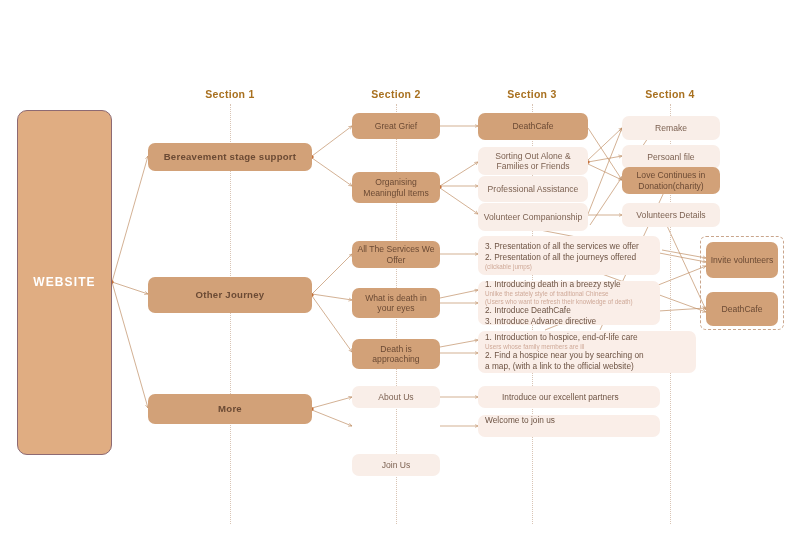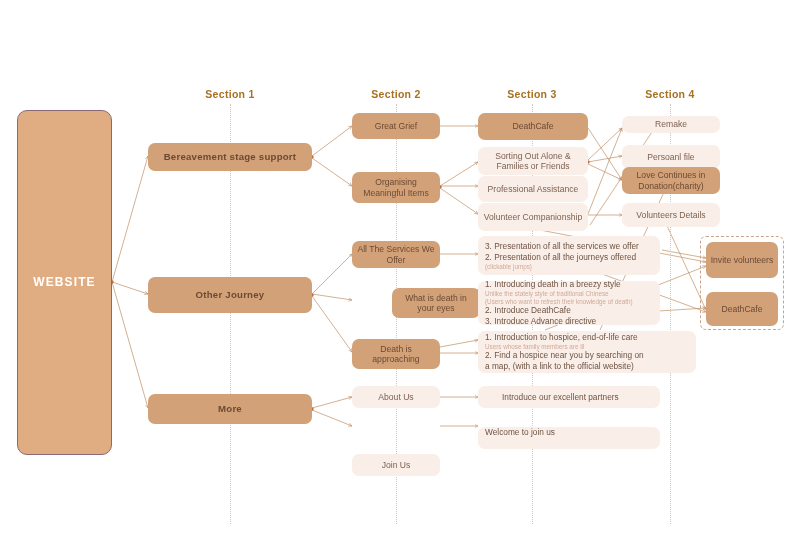--- a/index.html
+++ b/index.html
@@ -180,21 +180,21 @@
 
   <div class="node root" style="left:17px; top:110px; width:95px; height:345px;">WEBSITE</div>
 
   <div class="node dark bold-head" style="left:148px; top:143px; width:164px; height:28px;">Bereavement stage support</div>
   <div class="node dark bold-head" style="left:148px; top:277px; width:164px; height:36px;">Other Journey</div>
   <div class="node dark bold-head" style="left:148px; top:394px; width:164px; height:30px;">More</div>
 
   <div class="node dark" style="left:352px; top:113px; width:88px; height:26px;">Great Grief</div>
   <div class="node dark" style="left:352px; top:172px; width:88px; height:31px;">Organising Meaningful Items</div>
   <div class="node dark" style="left:352px; top:241px; width:88px; height:27px;">All The Services We Offer</div>
-  <div class="node dark" style="left:352px; top:288px; width:88px; height:30px;margin-left:40px;">What is death in your eyes</div>
+  <div class="node dark" style="left:352px; top:288px; width:88px; height:30px;">What is death in your eyes</div>
   <div class="node dark" style="left:352px; top:339px; width:88px; height:30px;">Death is approaching</div>
   <div class="node light" style="left:352px; top:386px; width:88px; height:22px;">About Us</div>
   <div class="node light" style="left:352px; top:415px; width:88px; height:22px;margin-top:39px;">Join Us</div>
 
   <div class="node dark" style="left:478px; top:113px; width:110px; height:27px;">DeathCafe</div>
   <div class="node light" style="left:478px; top:147px; width:110px; height:28px;">Sorting Out Alone &amp; Families or Friends</div>
   <div class="node light" style="left:478px; top:176px; width:110px; height:26px;">Professional Assistance</div>
   <div class="node light" style="left:478px; top:203px; width:110px; height:28px;">Volunteer Companionship</div>
 
   <div class="txtnode" style="left:478px; top:236px; width:182px; height:39px;">
@@ -215,25 +215,25 @@
     <div>1. Introduction to hospice, end-of-life care</div>
     <div class="sub">Users whose family members are ill</div>
     <div>2. Find a hospice near you by searching on</div>
     <div>a map, (with a link to the official website)</div>
   </div>
 
   <div class="txtnode" style="left:478px; top:386px; width:182px; height:22px; padding-top:0; padding-bottom:0;padding-left:24px;">
     <div>Introduce our excellent partners</div>
   </div>
 
-  <div class="txtnode" style="left:478px; top:415px; width:182px; height:22px; padding-top:0; padding-bottom:12px;margin-top:12px;">
+  <div class="txtnode" style="left:478px; top:415px; width:182px; height:22px; padding-top:0; padding-bottom:12px;">
     <div>Welcome to join us</div>
   </div>
 
-  <div class="node light" style="left:622px; top:116px; width:98px; height:17px;">Remake</div>
+  <div class="node light" style="left:622px; top:116px; width:98px; height:24px;">Remake</div>
   <div class="node light" style="left:622px; top:145px; width:98px; height:24px;">Persoanl file</div>
   <div class="node dark" style="left:622px; top:167px; width:98px; height:27px;">Love Continues in Donation(charity)</div>
   <div class="node light" style="left:622px; top:203px; width:98px; height:24px;">Volunteers Details</div>
 
   <div class="dashgroup" style="left:700px; top:236px; width:84px; height:94px;"></div>
   <div class="node dark" style="left:706px; top:242px; width:72px; height:36px;">Invite volunteers</div>
   <div class="node dark" style="left:706px; top:292px; width:72px; height:34px;">DeathCafe</div>
 
 </div>
 

